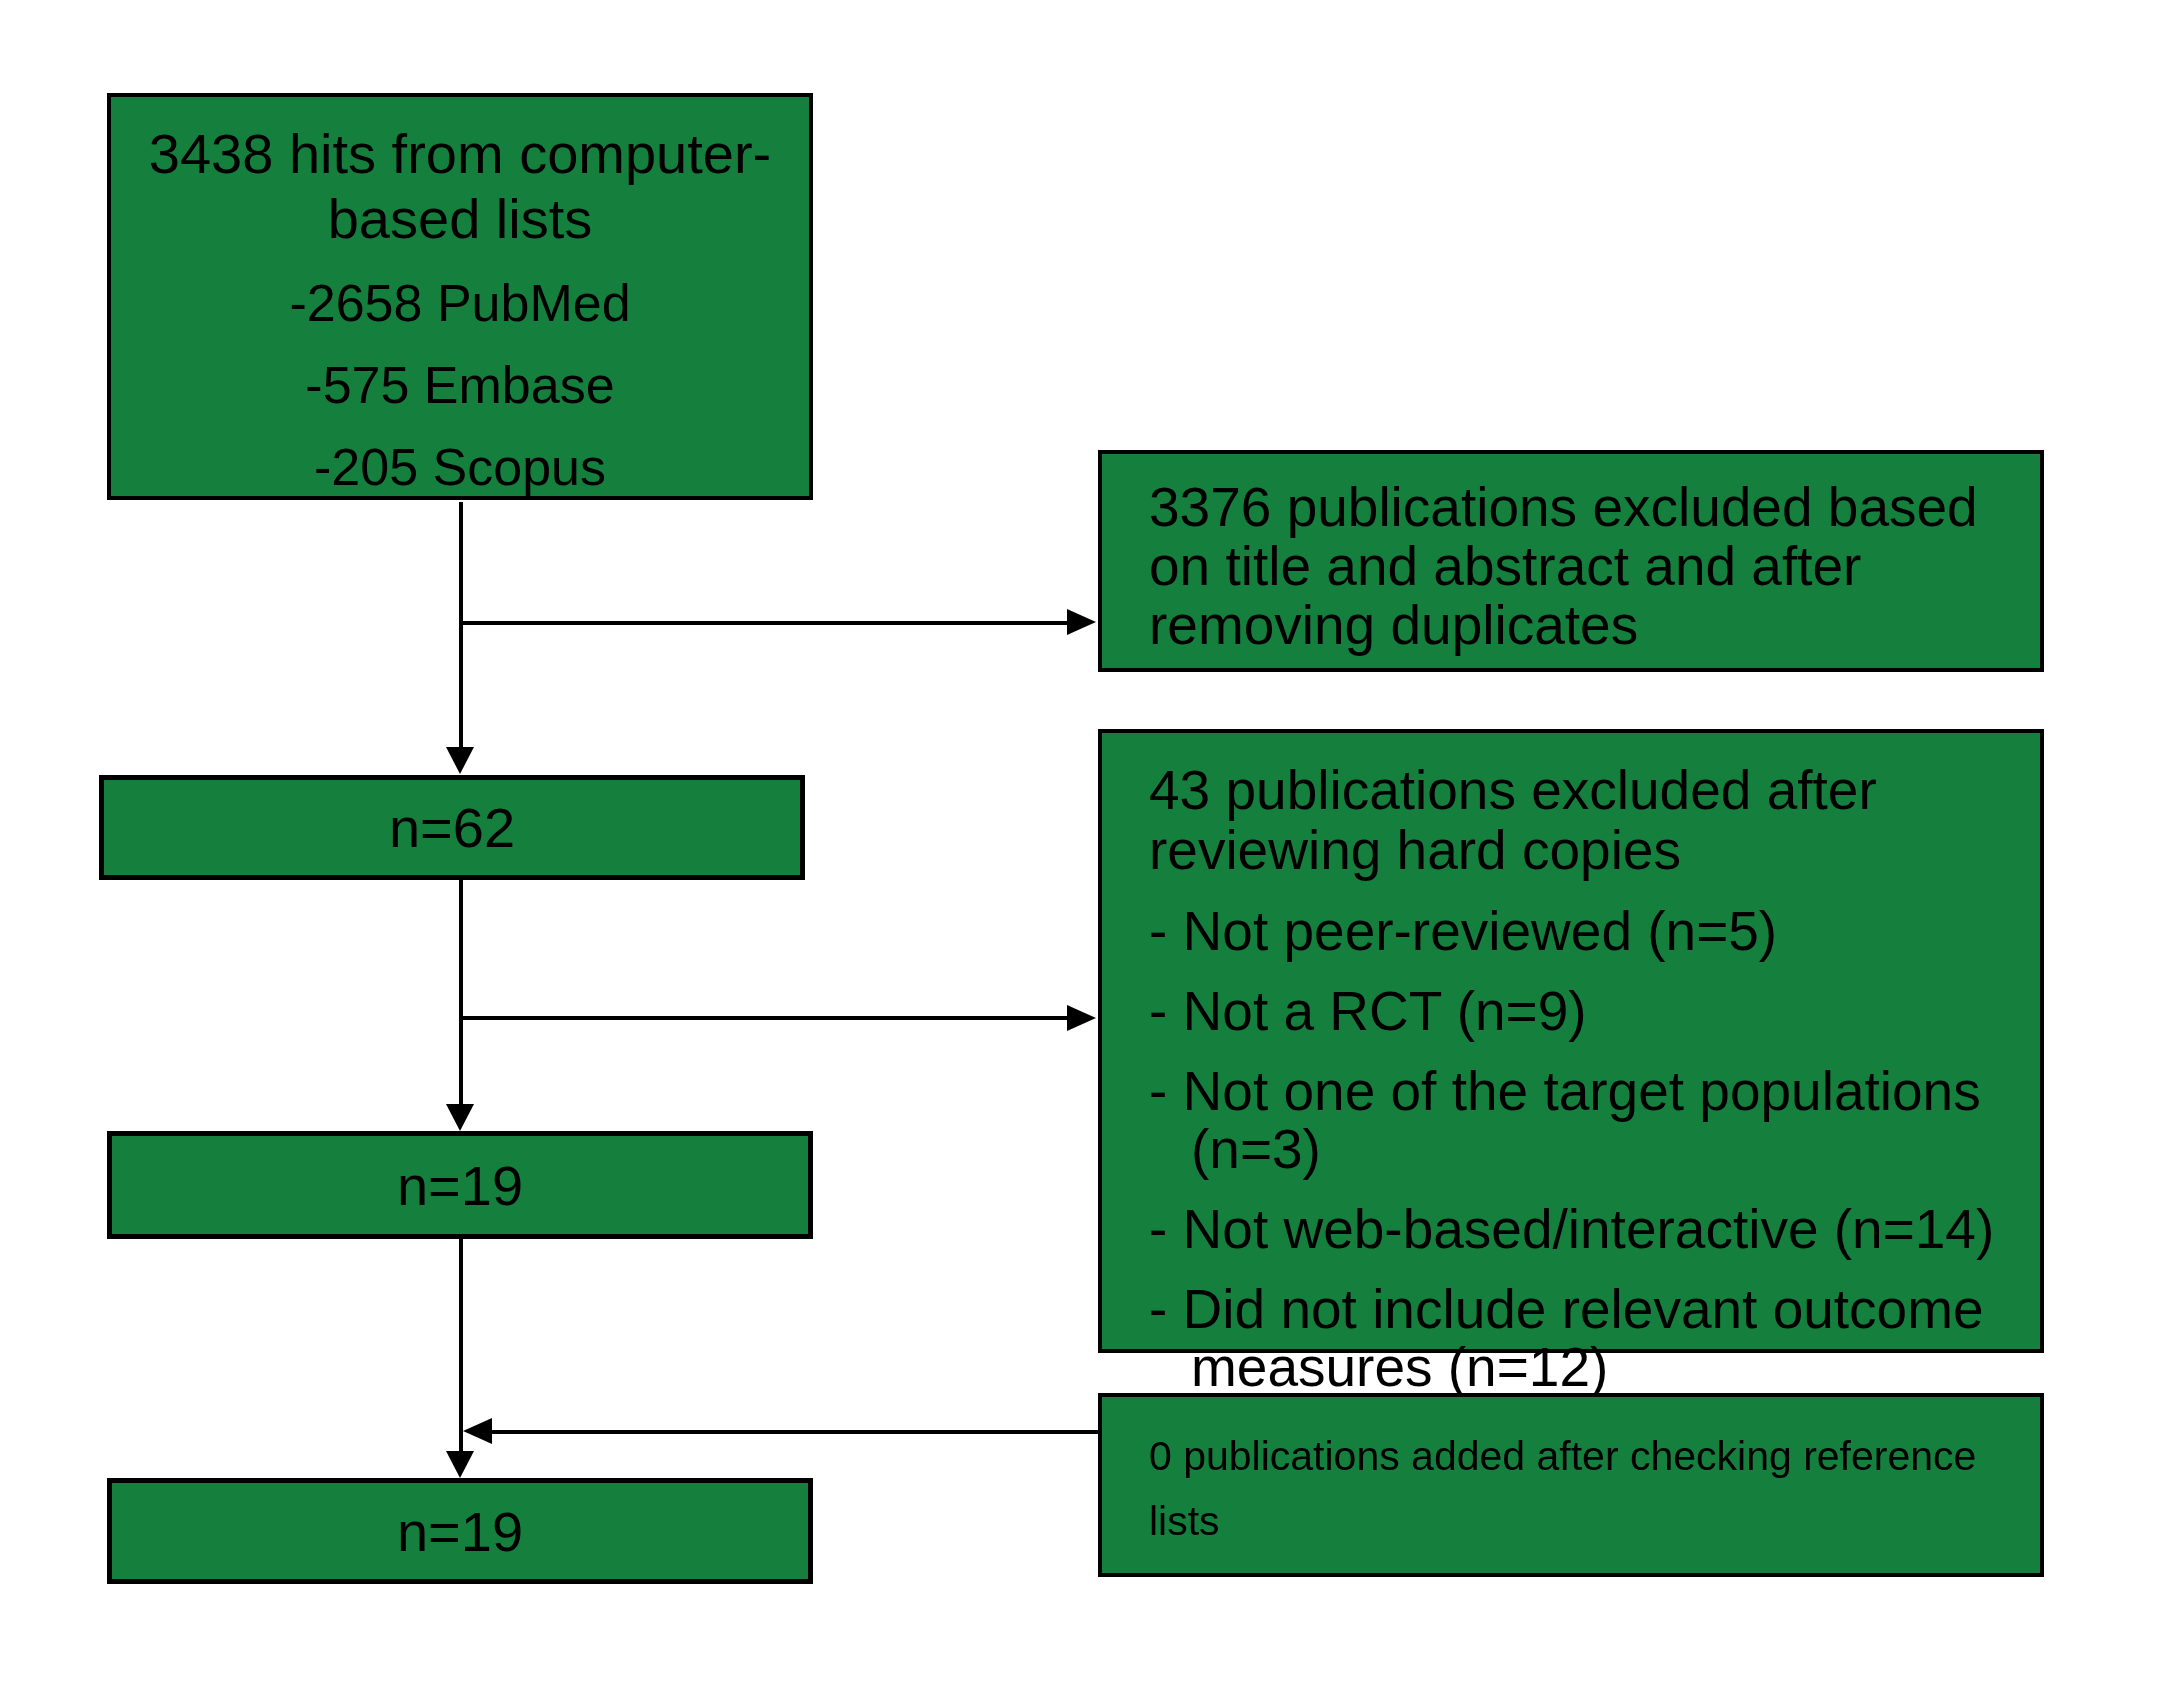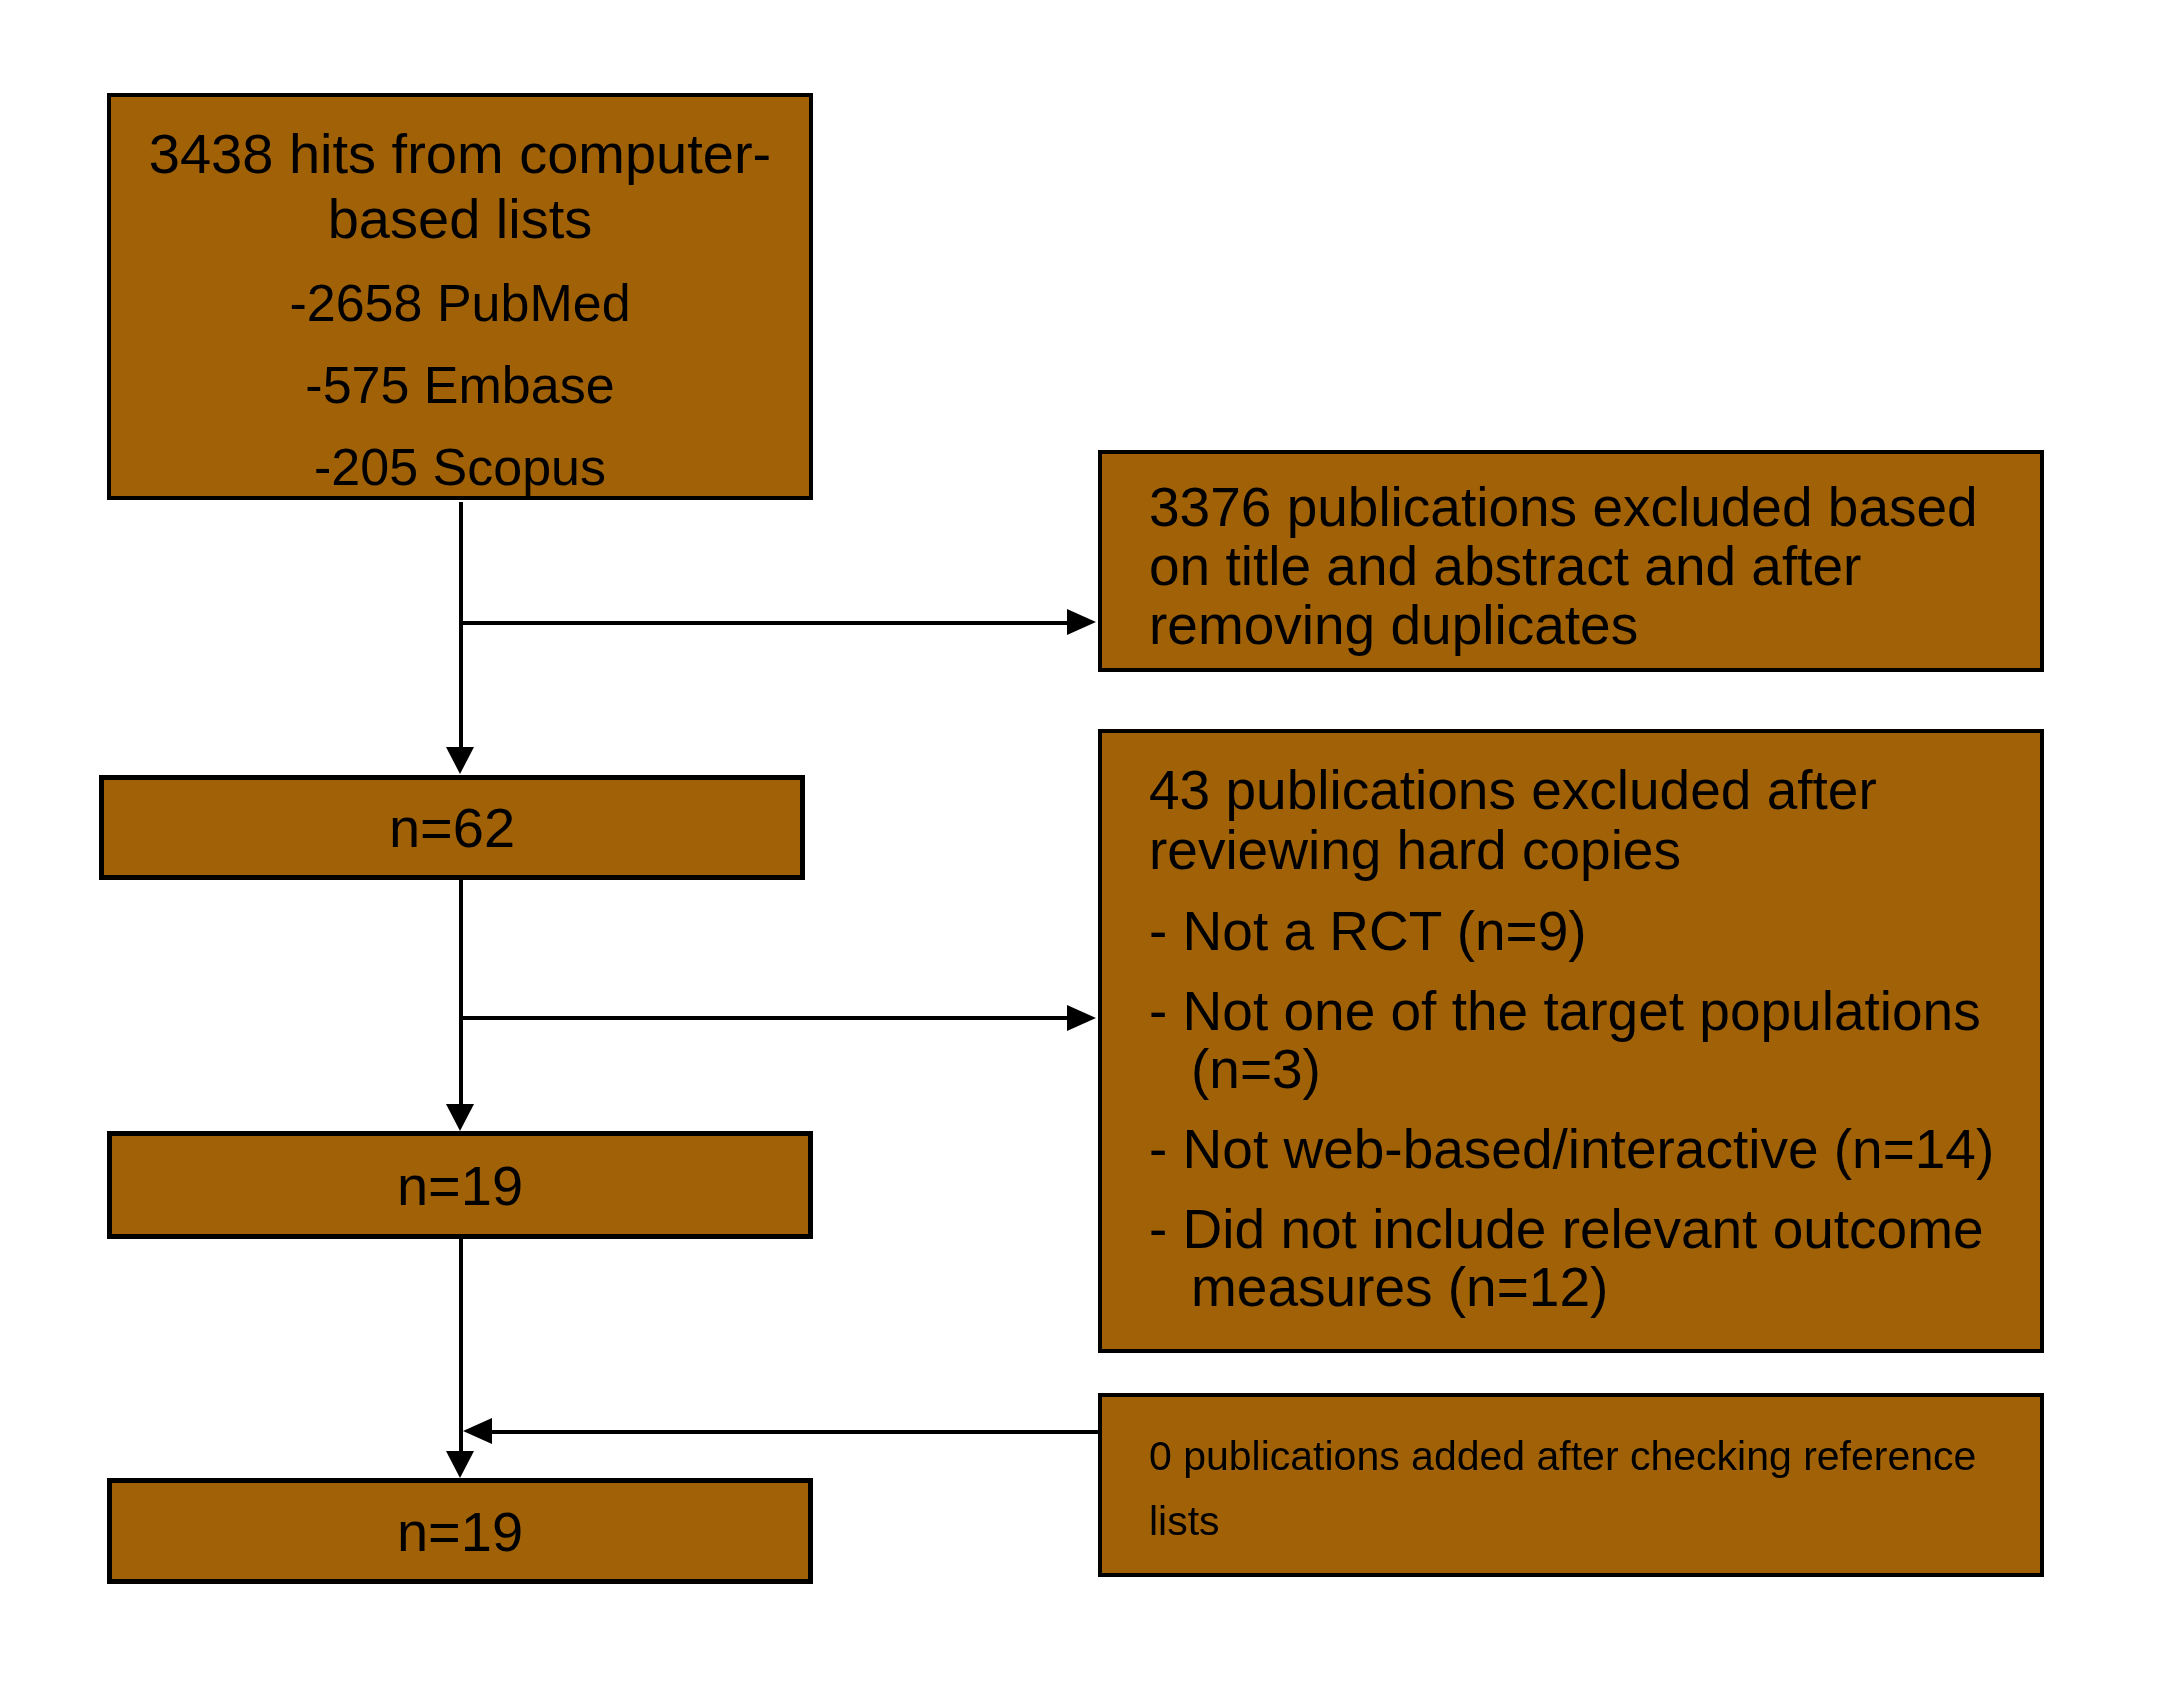--- a/index.html
+++ b/index.html
@@ -10,21 +10,21 @@
   .canvas {
     position: relative;
     width: 2175px;
     height: 1696px;
     background: #ffffff;
     font-family: "Liberation Sans", sans-serif;
     color: #000000;
   }
   .box {
     position: absolute;
-    background: #a16207;
+    background: #15803d;
     border: 4.5px solid #000000;
     box-sizing: border-box;
   }
   .nbox {
     border-width: 5.5px;
     display: flex;
     align-items: center;
     justify-content: center;
     font-size: 56px;
   }
@@ -120,20 +120,21 @@
   <div class="box nbox n19b-box">
     <span>n=19</span>
   </div>
 
   <div class="box excl1-box">
     <span>3376 publications excluded based on title and abstract and after removing duplicates</span>
   </div>
 
   <div class="box excl2-box">
     <div class="excl2-title">43 publications excluded after reviewing hard copies</div>
+    <div class="reason">- Not peer-reviewed (n=5)</div>
     <div class="reason">- Not a RCT (n=9)</div>
     <div class="reason">- Not one of the target populations (n=3)</div>
     <div class="reason">- Not web-based/interactive (n=14)</div>
     <div class="reason">- Did not include relevant outcome measures (n=12)</div>
   </div>
 
   <div class="box ref-box">
     <span>0 publications added after checking reference lists</span>
   </div>
 

